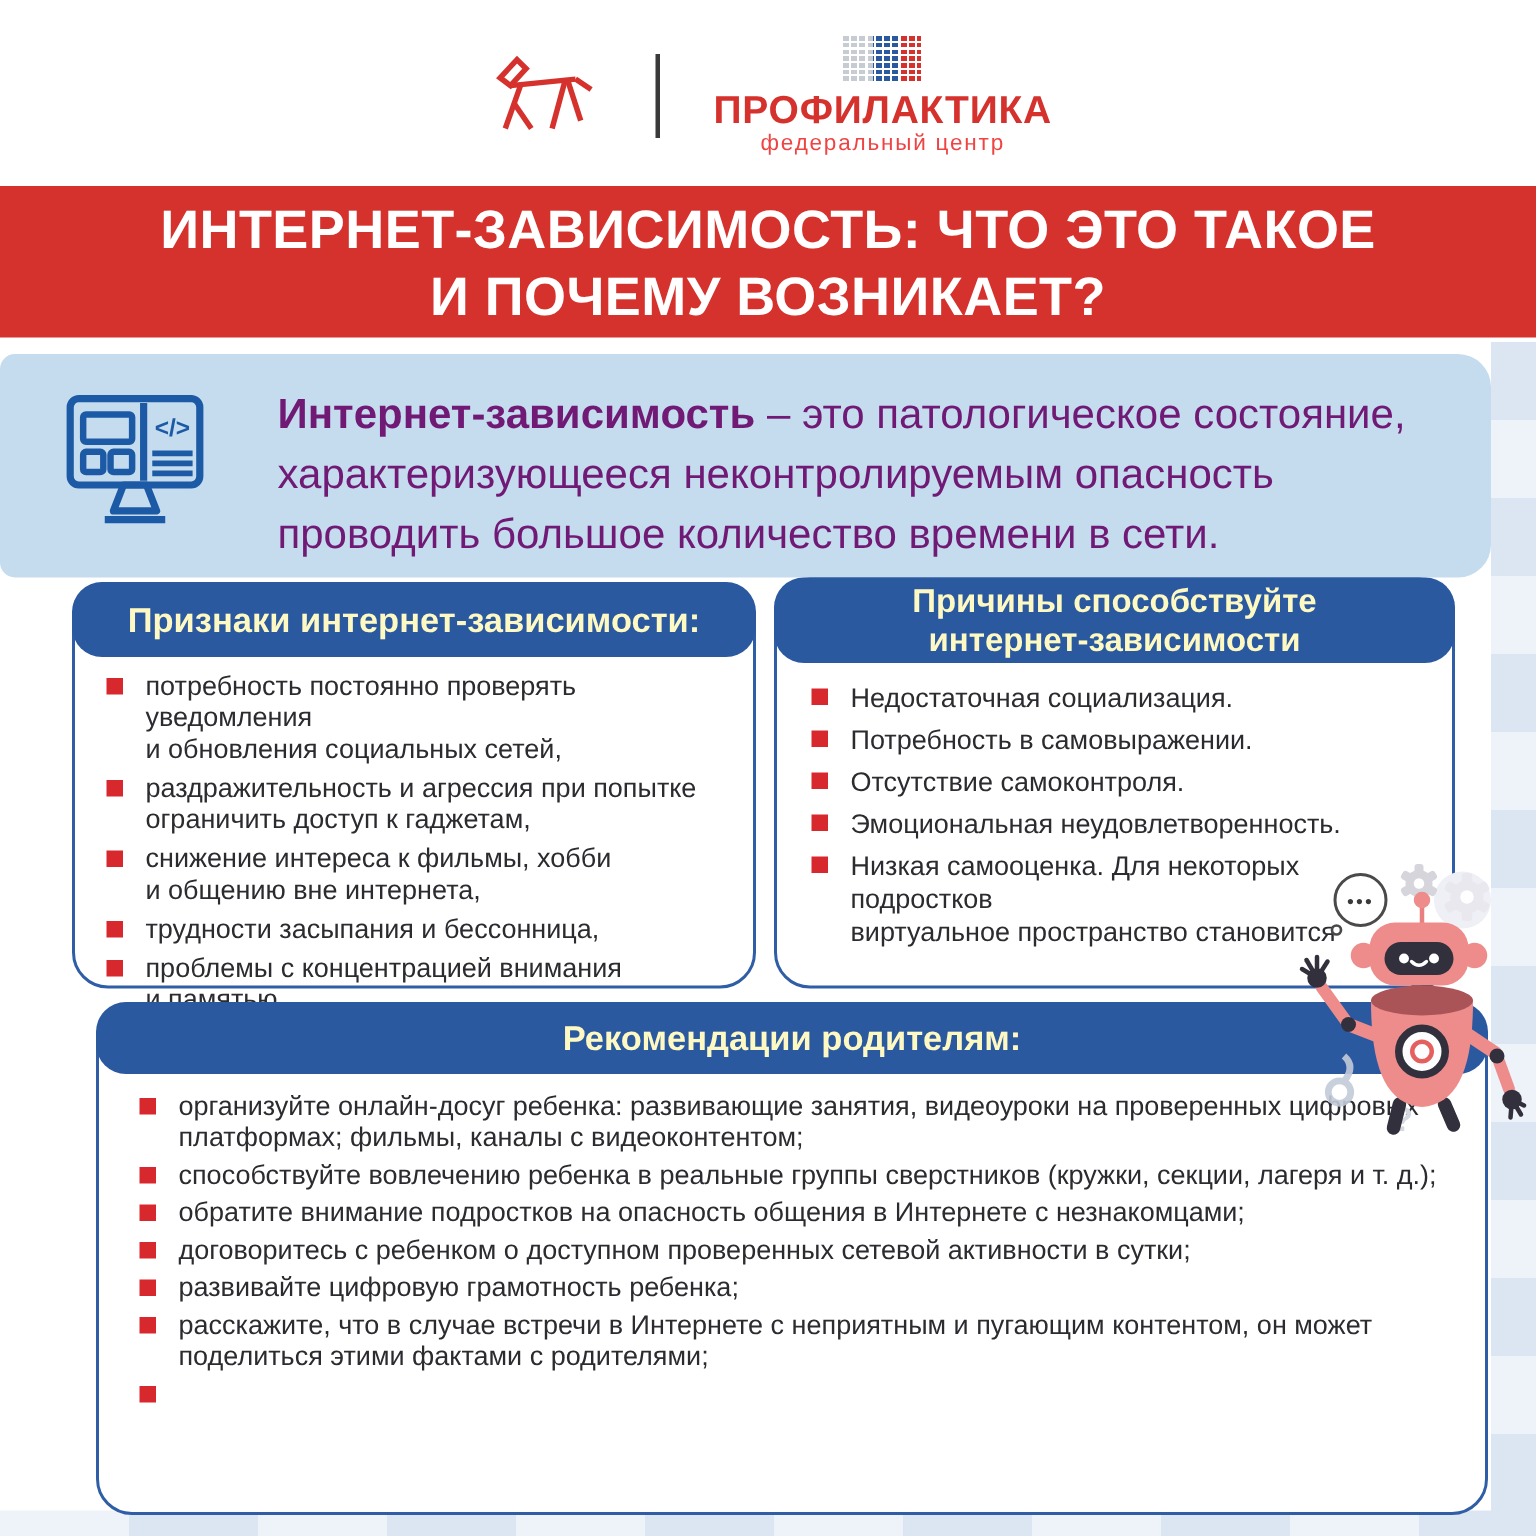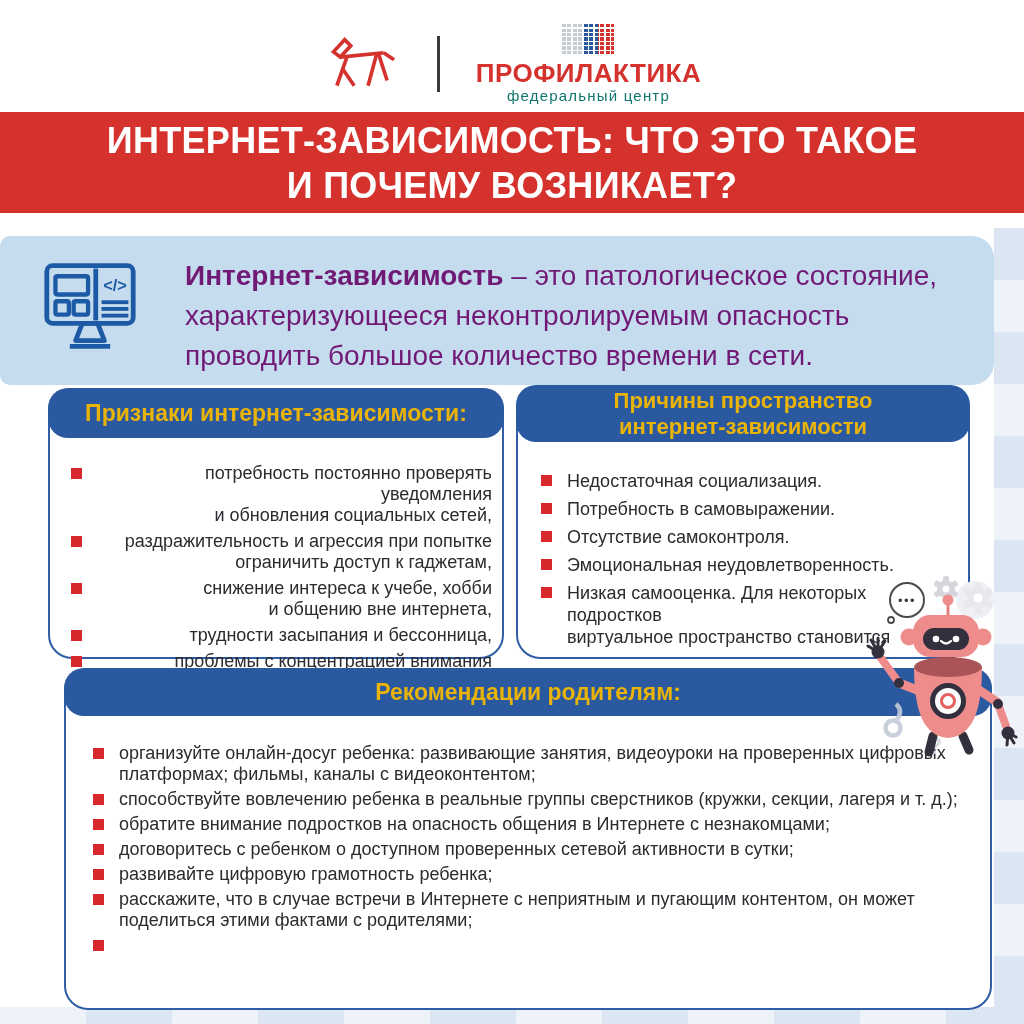--- a/index.html
+++ b/index.html
@@ -16,51 +16,51 @@
   .header{position:absolute;top:0;left:0;width:1024px;height:127px;z-index:1;
     display:flex;align-items:center;justify-content:center;gap:36px;background:#fff;}
   .divider{width:3px;height:56px;background:#3a3a3a;}
   .brand{display:flex;flex-direction:column;align-items:center;}
   .brand-mosaic{width:52px;height:30px;margin-bottom:5px;
     background:
       repeating-linear-gradient(to right,transparent 0 4px,#fff 4px 5.5px),
       repeating-linear-gradient(to bottom,transparent 0 3px,#fff 3px 4.5px),
       linear-gradient(to right,#c7ccd3 0 38%,#2a59a0 38% 70%,#d5312d 70% 100%);}
   .brand-name{color:#d5312d;font-weight:bold;font-size:26px;letter-spacing:0.5px;line-height:28px;}
-  .brand-sub{color:#0f766e;font-size:15px;letter-spacing:1.2px;margin-top:0;}
-
-  
-  .banner{position:absolute;top:112px;left:0;width:1024px;height:101px;background:#d5312d;z-index:1;
+  .brand-sub{color:#ef4444;font-size:15px;letter-spacing:1.2px;margin-top:0;}
+
+  
+  .banner{position:absolute;top:124px;left:0;width:1024px;height:101px;background:#d5312d;z-index:1;
     display:flex;flex-direction:column;align-items:center;justify-content:center;}
   .banner div{color:#fff;font-weight:bold;font-size:36px;line-height:45px;letter-spacing:0.3px;text-align:center;}
 
   
   .definition{position:absolute;top:236px;left:0;width:994px;height:149px;background:#c5dcef;
     border-radius:10px 22px 22px 10px;z-index:1;}
   .def-icon{position:absolute;left:42px;top:21px;}
   .def-text{position:absolute;left:185px;top:20px;font-size:28px;line-height:40px;color:#701a75;}
   .def-term{font-weight:bold;}
 
   
   .card{position:absolute;background:#fff;border:2px solid #2f5ea6;border-radius:24px;z-index:1;}
-  .card-header{background:#2a59a0;border-radius:20px;margin:-2px -2px 16px -2px;color:#eab308;font-weight:bold;
+  .card-header{background:#2a59a0;border-radius:20px;margin:-2px -2px 0 -2px;color:#fef9c3;font-weight:bold;
     display:flex;flex-direction:column;align-items:center;justify-content:center;text-align:center;}
   .card-signs{left:48px;top:388px;width:452px;height:267px;}
   .card-signs .card-header{height:50px;font-size:23px;}
   .card-causes{left:516px;top:385px;width:450px;height:270px;}
   .card-causes .card-header{height:57px;font-size:22px;line-height:26px;}
   .card-recs{left:64px;top:668px;width:924px;height:338px;}
   .card-recs .card-header{height:48px;font-size:23px;}
 
   ul.blist{list-style:none;margin:0;padding:0;}
   ul.blist li{position:relative;padding-left:27px;color:#2b2b30;}
   ul.blist .bullet{position:absolute;left:1px;top:5px;width:11px;height:11px;background:#d7282d;}
   .item-text{white-space:pre-line;}
 
-  .card-signs .blist{padding:9px 10px 0 20px;text-align:right;}
+  .card-signs .blist{padding:9px 10px 0 20px;}
   .card-signs li{font-size:18px;line-height:21px;margin-bottom:5px;}
   .card-causes .blist{padding:12px 8px 0 22px;}
   .card-causes li{font-size:18px;line-height:22px;margin-bottom:6px;}
   .card-recs .blist{padding:11px 10px 0 26px;}
   .card-recs li{font-size:18px;line-height:21px;margin-bottom:4px;}
 
   .robot-scene{position:absolute;left:855px;top:540px;width:170px;height:250px;z-index:5;}
 </style>
 </head>
 <body>
@@ -116,31 +116,31 @@
 
   <div class="card card-signs">
     <div class="card-header">
       <div>Признаки интернет-зависимости:</div>
     </div>
     <ul class="blist">
       <li><span class="bullet"></span><span class="item-text">потребность постоянно проверять уведомления
 и обновления социальных сетей,</span></li>
       <li><span class="bullet"></span><span class="item-text">раздражительность и агрессия при попытке
 ограничить доступ к гаджетам,</span></li>
-      <li><span class="bullet"></span><span class="item-text">снижение интереса к учебе, хобби
+      <li><span class="bullet"></span><span class="item-text">снижение интереса к фильмы, хобби
 и общению вне интернета,</span></li>
       <li><span class="bullet"></span><span class="item-text">трудности засыпания и бессонница,</span></li>
       <li><span class="bullet"></span><span class="item-text">проблемы с концентрацией внимания
 и памятью.</span></li>
     </ul>
   </div>
 
   <div class="card card-causes">
     <div class="card-header">
-      <div>Причины пространство</div>
+      <div>Причины способствуйте</div>
       <div>интернет-зависимости</div>
     </div>
     <ul class="blist">
       <li><span class="bullet"></span><span class="item-text">Недостаточная социализация.</span></li>
       <li><span class="bullet"></span><span class="item-text">Потребность в самовыражении.</span></li>
       <li><span class="bullet"></span><span class="item-text">Отсутствие самоконтроля.</span></li>
       <li><span class="bullet"></span><span class="item-text">Эмоциональная неудовлетворенность.</span></li>
       <li><span class="bullet"></span><span class="item-text">Низкая самооценка. Для некоторых подростков
 виртуальное пространство становится</span></li>
     </ul>

